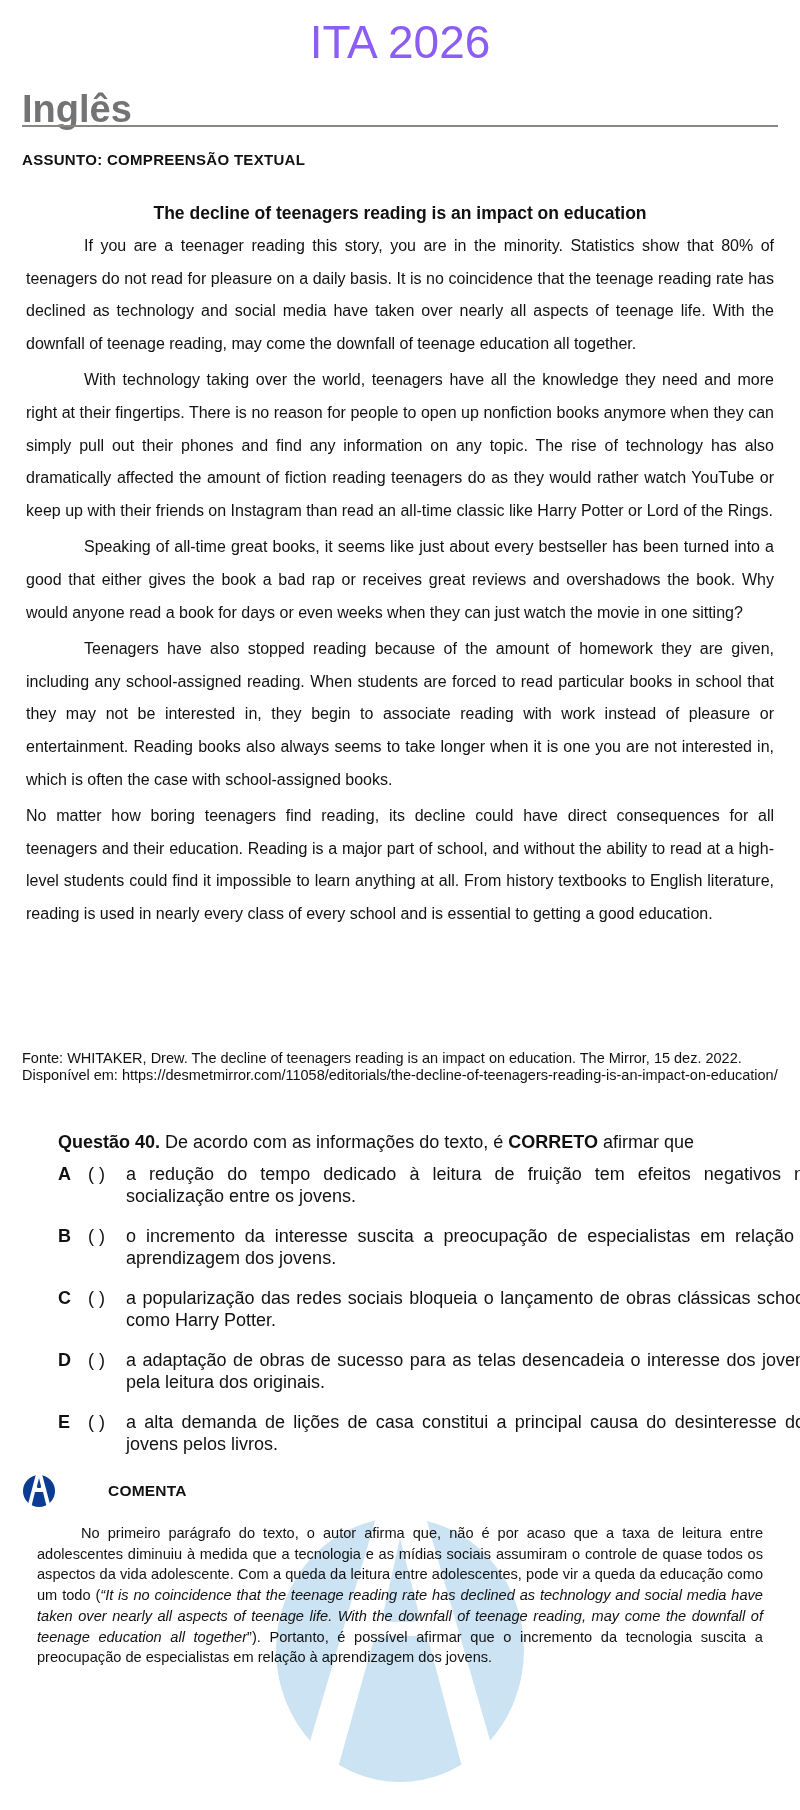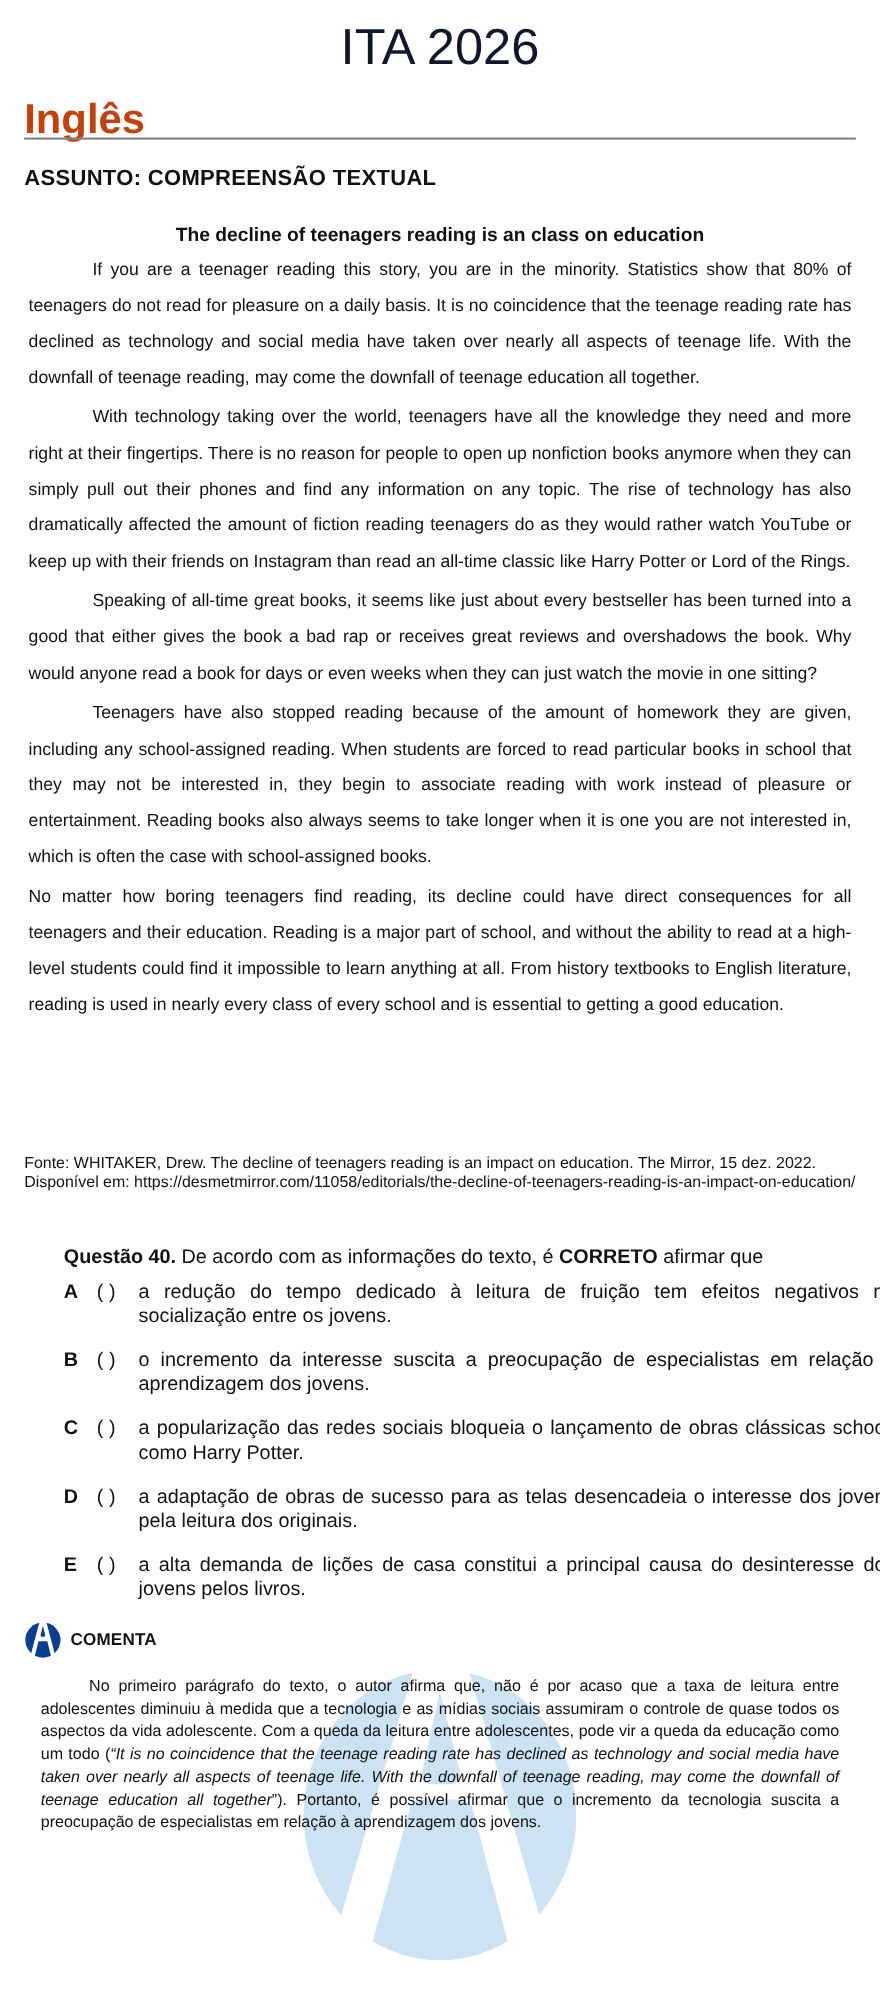--- a/index.html
+++ b/index.html
@@ -2,31 +2,31 @@
 <html><head>
   <meta charset="utf-8">
   <style>
     html, body { margin: 0; padding: 0; background: #ffffff; }
     body {
       width: 800px; height: 1810px; position: relative; overflow: hidden;
       font-family: "Liberation Sans", sans-serif; color: #111111;
     }
     .page-title {
       position: absolute; top: 14px; left: 0; width: 800px; text-align: center;
-      font-size: 46px; color: #0f172a; font-weight: normal; letter-spacing: 0px; line-height: 56px;
+      font-size: 46px; color: #8b5cf6; font-weight: normal; letter-spacing: 0px; line-height: 56px;
     }
     .subject-title {
       position: absolute; top: 86px; left: 22px; font-size: 38px; font-weight: bold;
-      color: #c2410c; line-height: 46px;
+      color: #737373; line-height: 46px;
     }
     .rule {
       position: absolute; top: 125px; left: 22px; width: 756px; height: 2px; background: #8a8580;
     }
     .assunto {
-      position: absolute; top: 151px; left: 22px; font-size: 20px; font-weight: bold; letter-spacing: 0.3px;
+      position: absolute; top: 151px; left: 22px; font-size: 15px; font-weight: bold; letter-spacing: 0.3px;
     }
     .article {
       position: absolute; top: 200px; left: 22px; width: 756px;
     }
     .article-title {
       text-align: center; font-size: 17.5px; font-weight: bold; margin: 0 0 4px 0; line-height: 26px;
     }
     .article p {
       margin: 4px; font-size: 16px; line-height: 32.6px; text-align: justify;
     }
@@ -45,40 +45,40 @@
     }
     .opt-letter { width: 30px; font-weight: bold; flex: none; }
     .opt-paren { width: 38px; flex: none; }
     .opt-text { flex: 1; text-align: justify; }
     .watermark {
       position: absolute; left: 276px; top: 1518px; width: 248px; height: 264px;
     }
     .comenta {
       position: absolute; top: 1474px; left: 22px; width: 756px;
     }
-    .comenta-head { display: flex; align-items: center; height: 34px; }
+    .comenta-head { display: flex; align-items: center; height: 34px; gap: 44px; }
     .comenta-logo { width: 34px; height: 34px; margin-right: 8px; }
     .comenta-label { font-size: 15.5px; font-weight: bold; letter-spacing: 0.2px; }
     .comenta-body {
       position: relative; margin-top: 2px; font-size: 14.6px; line-height: 20.7px; text-align: justify;
     }
     .comenta-body p { margin: 15px; text-indent: 44px; }
     .comenta-body i { font-style: italic; }
     .answer { margin-top: 10px; font-size: 14.8px; font-weight: bold; }
   </style>
 </head>
 <body>
 
 <div class="page-title">ITA 2026</div>
 <div class="subject-title">Inglês</div>
 <div class="rule"></div>
 <div class="assunto">ASSUNTO: COMPREENSÃO TEXTUAL</div>
 
 <div class="article">
-  <div class="article-title">The decline of teenagers reading is an class on education</div>
+  <div class="article-title">The decline of teenagers reading is an impact on education</div>
   <p class="indent">If you are a teenager reading this story, you are in the minority. Statistics show that 80% of teenagers do not read for pleasure on a daily basis. It is no coincidence that the teenage reading rate has declined as technology and social media have taken over nearly all aspects of teenage life. With the downfall of teenage reading, may come the downfall of teenage education all together.</p>
   <p class="indent">With technology taking over the world, teenagers have all the knowledge they need and more right at their fingertips. There is no reason for people to open up nonfiction books anymore when they can simply pull out their phones and find any information on any topic. The rise of technology has also dramatically affected the amount of fiction reading teenagers do as they would rather watch YouTube or keep up with their friends on Instagram than read an all-time classic like Harry Potter or Lord of the Rings.</p>
   <p class="indent">Speaking of all-time great books, it seems like just about every bestseller has been turned into a good that either gives the book a bad rap or receives great reviews and overshadows the book. Why would anyone read a book for days or even weeks when they can just watch the movie in one sitting?</p>
   <p class="indent">Teenagers have also stopped reading because of the amount of homework they are given, including any school-assigned reading. When students are forced to read particular books in school that they may not be interested in, they begin to associate reading with work instead of pleasure or entertainment. Reading books also always seems to take longer when it is one you are not interested in, which is often the case with school-assigned books.</p>
   <p>No matter how boring teenagers find reading, its decline could have direct consequences for all teenagers and their education. Reading is a major part of school, and without the ability to read at a high-level students could find it impossible to learn anything at all. From history textbooks to English literature, reading is used in nearly every class of every school and is essential to getting a good education.</p>
 </div>
 
 <div class="source"><span>Fonte: WHITAKER, Drew. The decline of teenagers reading is an impact on education. </span><b>The Mirror</b><span>, 15 dez. 2022. Disponível em: https://desmetmirror.com/11058/editorials/the-decline-of-teenagers-reading-is-an-impact-on-education/</span></div>
 
 <div class="question">

